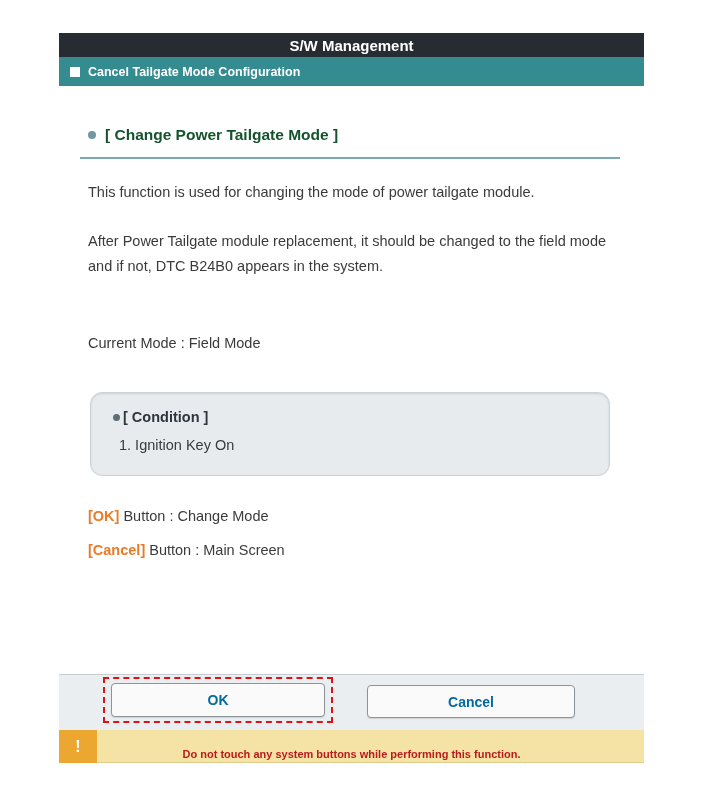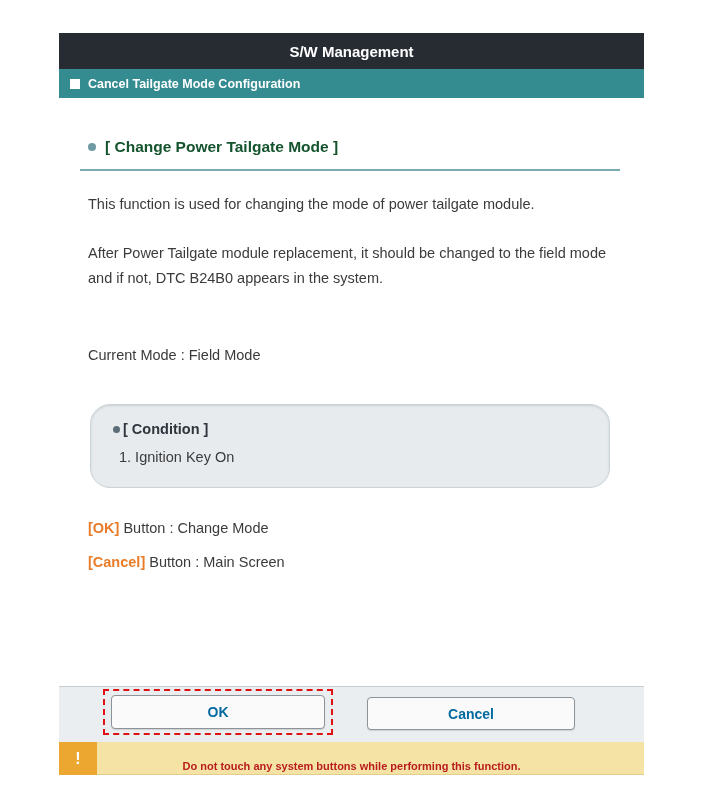--- a/index.html
+++ b/index.html
@@ -1,41 +1,41 @@
 <!DOCTYPE html>
 <html><head>
 <meta charset="utf-8">
 <style>
   * { margin:0; padding:0; box-sizing:border-box; }
   html,body { width:701px; height:806px; background:#ffffff;
     font-family:"Liberation Sans", sans-serif; }
   .panel { position:absolute; left:59px; top:33px; width:585px; height:742px; }
 
   
-  .titlebar { height:36px; background:#272c33; color:#ffffff; display:flex;
+  .titlebar { height:24px; background:#272c33; color:#ffffff; display:flex;
     align-items:center; justify-content:center; font-size:15px; font-weight:bold; }
   .subbar { height:29px; background:#348b90; color:#ffffff; display:flex;
     align-items:center; padding-left:11px; font-size:12.5px; font-weight:bold; }
   .sq-icon { width:10px; height:10px; background:#ffffff; display:inline-block;
     margin-right:8px; flex:0 0 auto; }
 
   
   .body { height:588px; background:#ffffff; position:relative; overflow:hidden; }
   .section-head { margin:40px 0 0 29px; display:flex; align-items:center;
     color:#14532d; font-size:15.5px; font-weight:bold; }
   .dot-teal { width:8px; height:8px; border-radius:50%; background:#6f9aa4;
     display:inline-block; margin-right:9px; flex:0 0 auto; }
   .rule { margin:13px 0 0 21px; width:540px; height:2px; background:#7aaab2; }
   .para { margin-left:29px; color:#3b3b3b; font-size:14.5px; line-height:25px; }
   .p1 { margin-top:21px; }
   .p2 { margin-top:24px; width:532px; }
   .cur { margin-top:52px; }
 
   .cond-box { margin:36px 0 0 31px; width:520px; height:84px;
-    background:#e7ebee; border:1px solid #ccd3d7; border-radius:20px;
+    background:#e7ebee; border:1px solid #ccd3d7; border-radius:12px;
     box-shadow:inset 0 1px 2px rgba(120,130,140,.25); padding:16px 0 0 22px; }
   .cond-title { display:flex; align-items:center; color:#2e353c;
     font-size:14.5px; font-weight:bold; }
   .dot-gray { width:7px; height:7px; border-radius:50%; background:#5d6d78;
     display:inline-block; margin-right:3px; flex:0 0 auto; }
   .cond-item { margin:12px 0 0 6px; color:#3b3b3b; font-size:14.5px; }
 
   .hint { margin-left:29px; color:#3b3b3b; font-size:14.5px; }
   .hint-ok { margin-top:32px; }
   .hint-cancel { margin-top:18px; }

